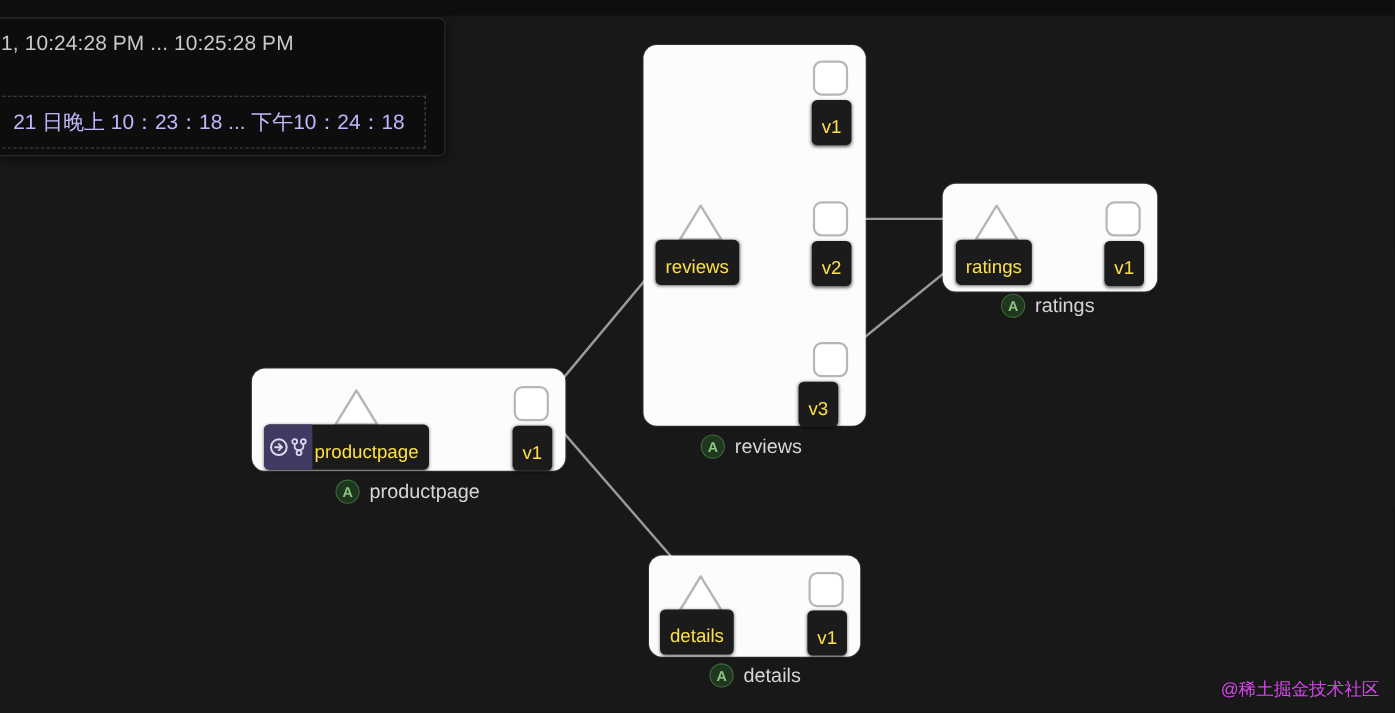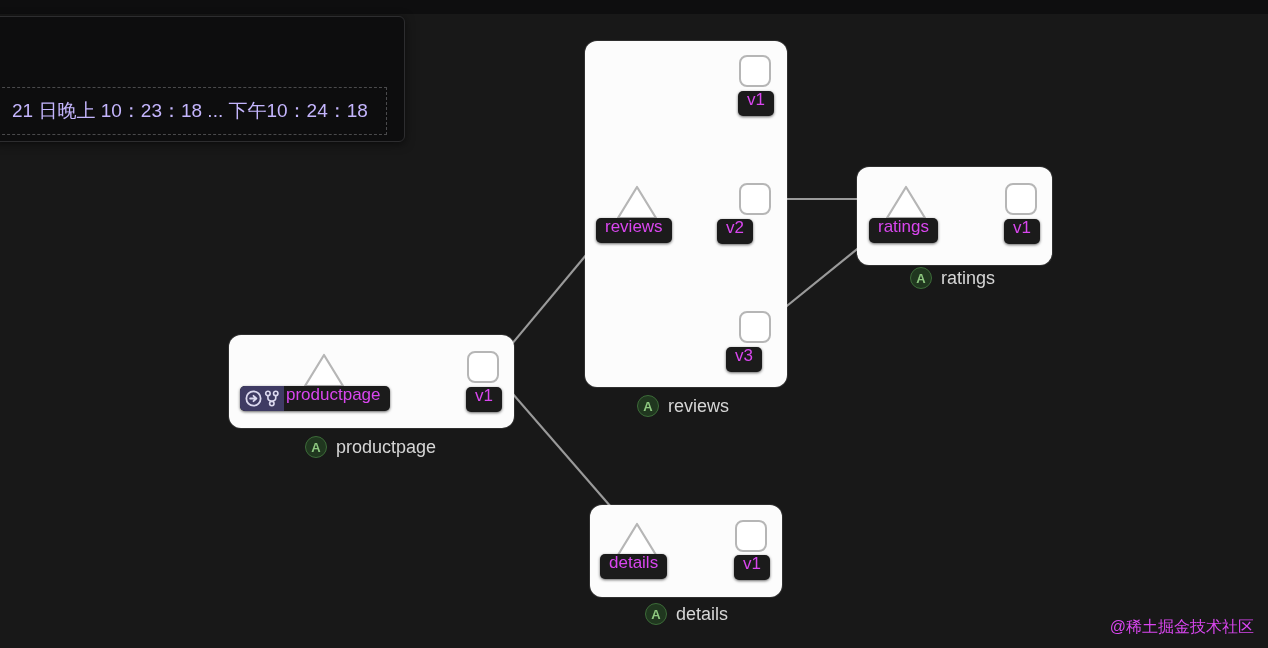--- a/index.html
+++ b/index.html
@@ -91,24 +91,24 @@
     height: 32px;
     border: 2px solid #b6b6b6;
     border-radius: 8px;
     background: #ffffff;
   }
 
   
   .pill {
     position: absolute;
     background: #1b1b1b;
-    color: #d946ef;
+    color: #fde047;
     font-size: 17px;
     line-height: 1;
-    padding: 0 9px 8px 9px;
+    padding: 16px 9px 8px 9px;
     border-radius: 5px;
     white-space: nowrap;
     box-shadow: 0 1px 3px rgba(0,0,0,.6);
   }
   .pill.with-icons { padding-left: 46px; }
 
   
   .icon-strip {
     position: absolute;
     left: 0; top: 0;
@@ -204,21 +204,21 @@
     <svg width="44" height="38" viewBox="0 0 44 38">
       <path d="M22 3 L41 34 L3 34 Z" fill="#ffffff" stroke="#b6b6b6" stroke-width="2.2" stroke-linejoin="round"></path>
     </svg>
   </div>
   <div class="pill" style="left:596px; top:218px;">reviews</div>
 
   <div class="ver-node" style="left:739px; top:55px;"></div>
   <div class="pill" style="left:738px; top:91px;">v1</div>
 
   <div class="ver-node" style="left:739px; top:183px;"></div>
-  <div class="pill" style="left:717px; top:219px;">v2</div>
+  <div class="pill" style="left:738px; top:219px;">v2</div>
 
   <div class="ver-node" style="left:739px; top:311px;"></div>
   <div class="pill" style="left:726px; top:347px;">v3</div>
 
   <div class="caption" style="left:637px; top:395px;">
     <span class="badge-a">A</span>
     <span class="caption-text">reviews</span>
   </div>
 
   <div class="group-box" style="left:857px; top:167px; width:195px; height:98px;"></div>
@@ -281,20 +281,21 @@
 
   <div class="ver-node" style="left:735px; top:520px;"></div>
   <div class="pill" style="left:734px; top:555px;">v1</div>
 
   <div class="caption" style="left:645px; top:603px;">
     <span class="badge-a">A</span>
     <span class="caption-text">details</span>
   </div>
 
   <div id="time-panel">
+    <div id="time-panel-line1">1, 10:24:28 PM ... 10:25:28 PM</div>
     <div id="time-panel-dashed">
       <div id="time-panel-line2">21 日晚上 10：23：18 ... 下午10：24：18</div>
     </div>
   </div>
 
   <div id="watermark">@稀土掘金技术社区</div>
 
 </div>
 
 </body></html>

